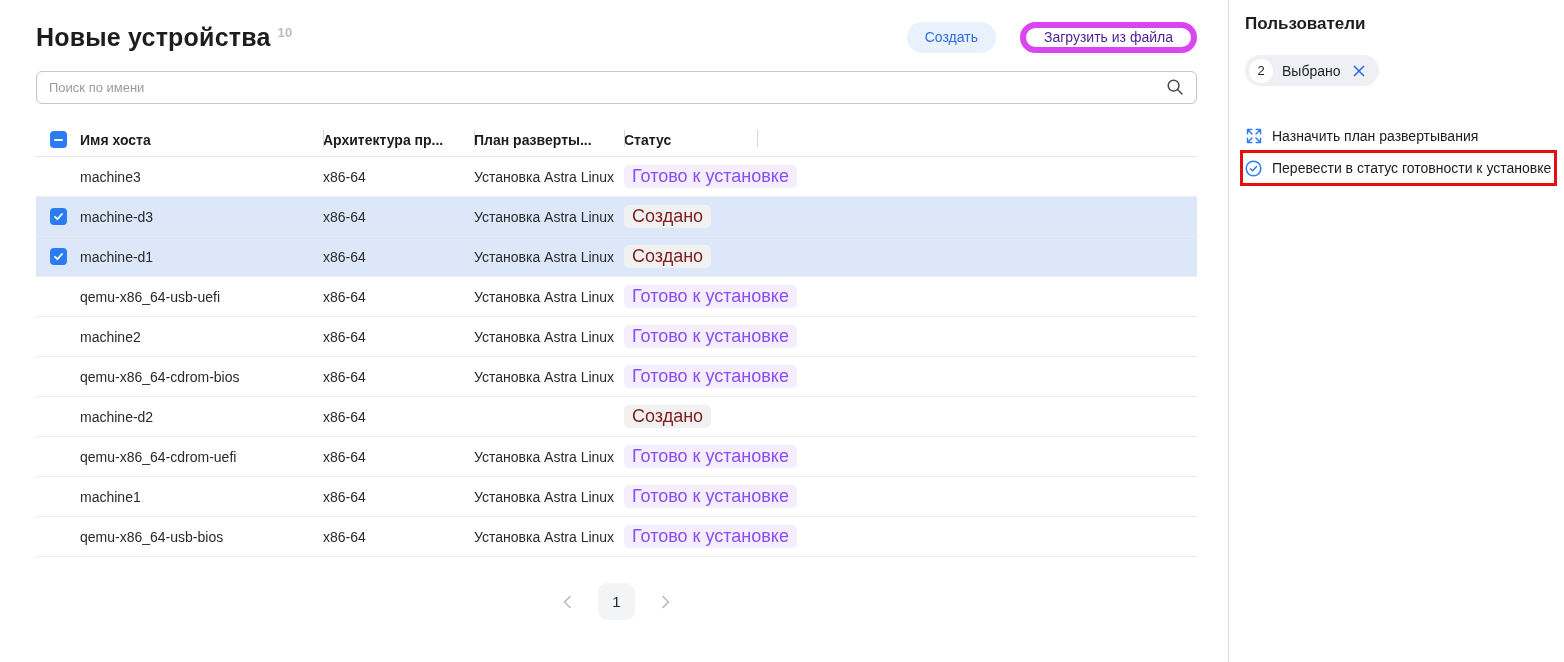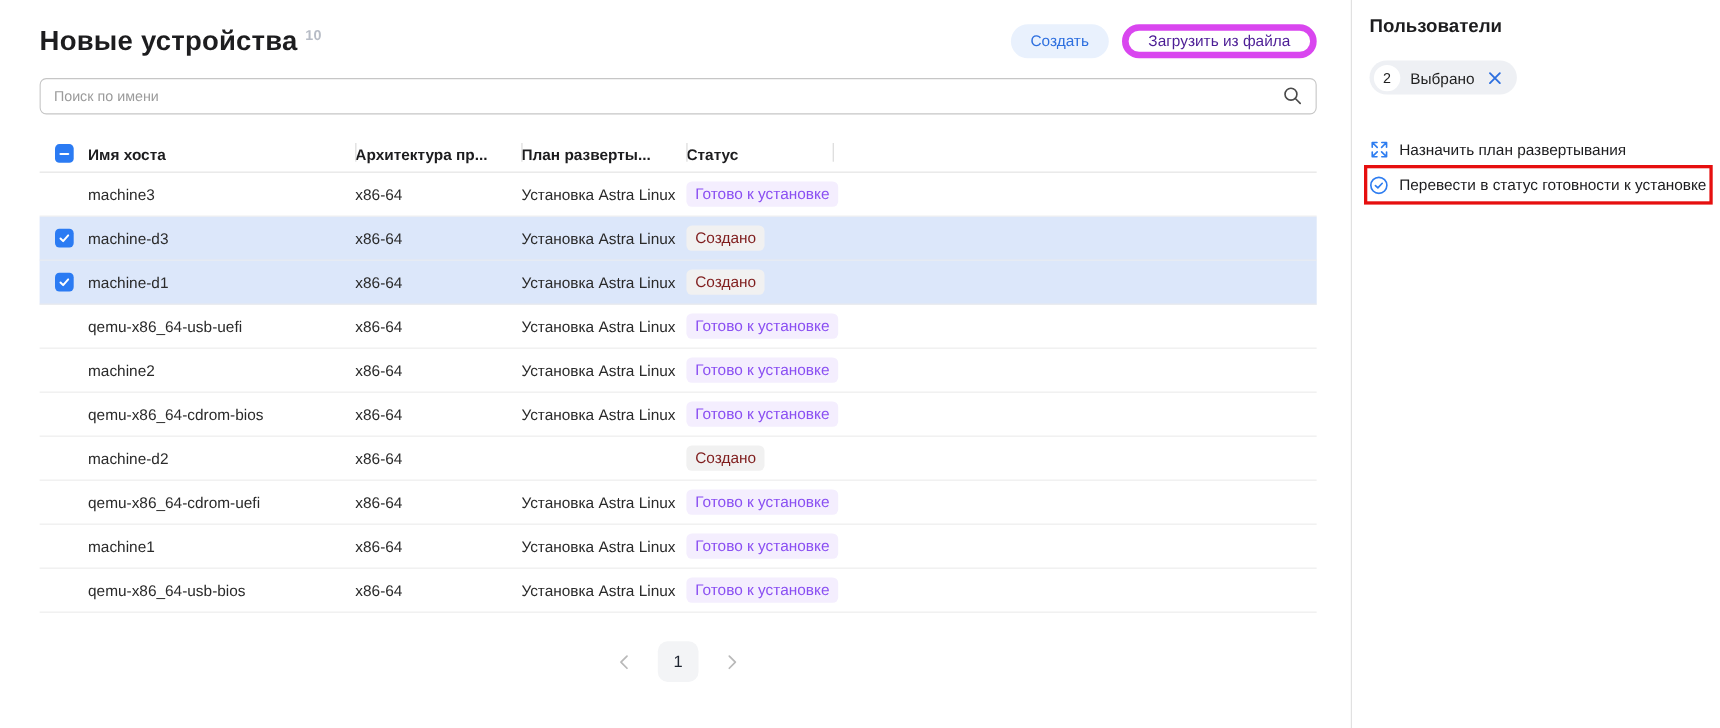--- a/index.html
+++ b/index.html
@@ -5,21 +5,21 @@
   html,body{margin:0;padding:0;background:#fff;}
   *{box-sizing:border-box;}
   body{font-family:"Liberation Sans", sans-serif;color:#1f1f1f;}
   .page{width:1564px;height:662px;display:flex;overflow:hidden;background:#fff;padding-left:12px;}
 
   
   .main{width:1217px;min-width:1217px;padding:0 31px 0 24px;border-right:1px solid #dedede;}
   .topbar{display:flex;justify-content:space-between;align-items:center;margin-top:20px;height:34px;}
   .page-title{font-size:25px;font-weight:700;margin:0;letter-spacing:.2px;color:#1d1d1f;}
   .page-title .count{font-size:13px;font-weight:700;color:#b7bcc6;position:relative;top:-9px;margin-left:7px;}
-  .topbar-buttons{display:flex;gap:12px;}
+  .topbar-buttons{display:flex;gap:24px;}
   .btn{height:31px;padding:0 18px;border-radius:17px;font-size:14px;font-family:inherit;cursor:pointer;display:inline-flex;align-items:center;}
   .btn-create{background:#e9f1fd;color:#2d6fdf;border:none;}
   .btn-upload{background:#fff;color:#4c1d95;border:6px solid #d946ef;}
 
   .search-wrap{position:relative;margin-top:17px;}
   .search-input{width:100%;height:33px;border:1px solid #c6c6c6;border-radius:6px;padding:0 42px 0 12px;font-size:13px;font-family:inherit;color:#ef4444;outline:none;}
   .search-input::placeholder{color:#9b9b9b;}
   .search-icon{position:absolute;right:13px;top:7px;width:18px;height:18px;}
 
   
@@ -33,21 +33,21 @@
   .tbody .tr.selected{background:#dce7fa;}
   .td{height:100%;display:flex;align-items:center;}
   .td-check{padding-left:14px;}
   .td-plan{overflow:hidden;white-space:nowrap;text-align:center;}
   .td-plan span{white-space:nowrap;}
 
   .checkbox{width:17px;height:17px;border-radius:4px;background:#2b7bf3;display:inline-flex;align-items:center;justify-content:center;cursor:pointer;}
   .checkbox svg{display:block;}
   .minus-bar{width:9px;height:2px;background:#fff;border-radius:1px;display:block;}
 
-  .badge{display:inline-block;padding:4px 8px;border-radius:5px;font-size:14px;line-height:15px;white-space:nowrap;}
+  .badge{display:inline-block;padding:4px 8px;border-radius:5px;font-size:18px;line-height:15px;white-space:nowrap;}
   .badge.ready{background:#f4eefe;color:#8a4ff2;}
   .badge.created{background:#f1f1f1;color:#7f1d1d;}
 
   
   .pagination{margin-top:26px;display:flex;justify-content:center;align-items:center;gap:13px;}
   .page-arrow{width:34px;height:34px;display:flex;align-items:center;justify-content:center;background:none;border:none;cursor:pointer;padding:0;}
   .page-num{width:37px;height:37px;border-radius:9px;background:#f3f4f6;border:none;font-size:15px;font-family:inherit;color:#1e2430;cursor:pointer;}
 
   
   .sidebar{flex:1;padding:14px 8px 0 16px;}

